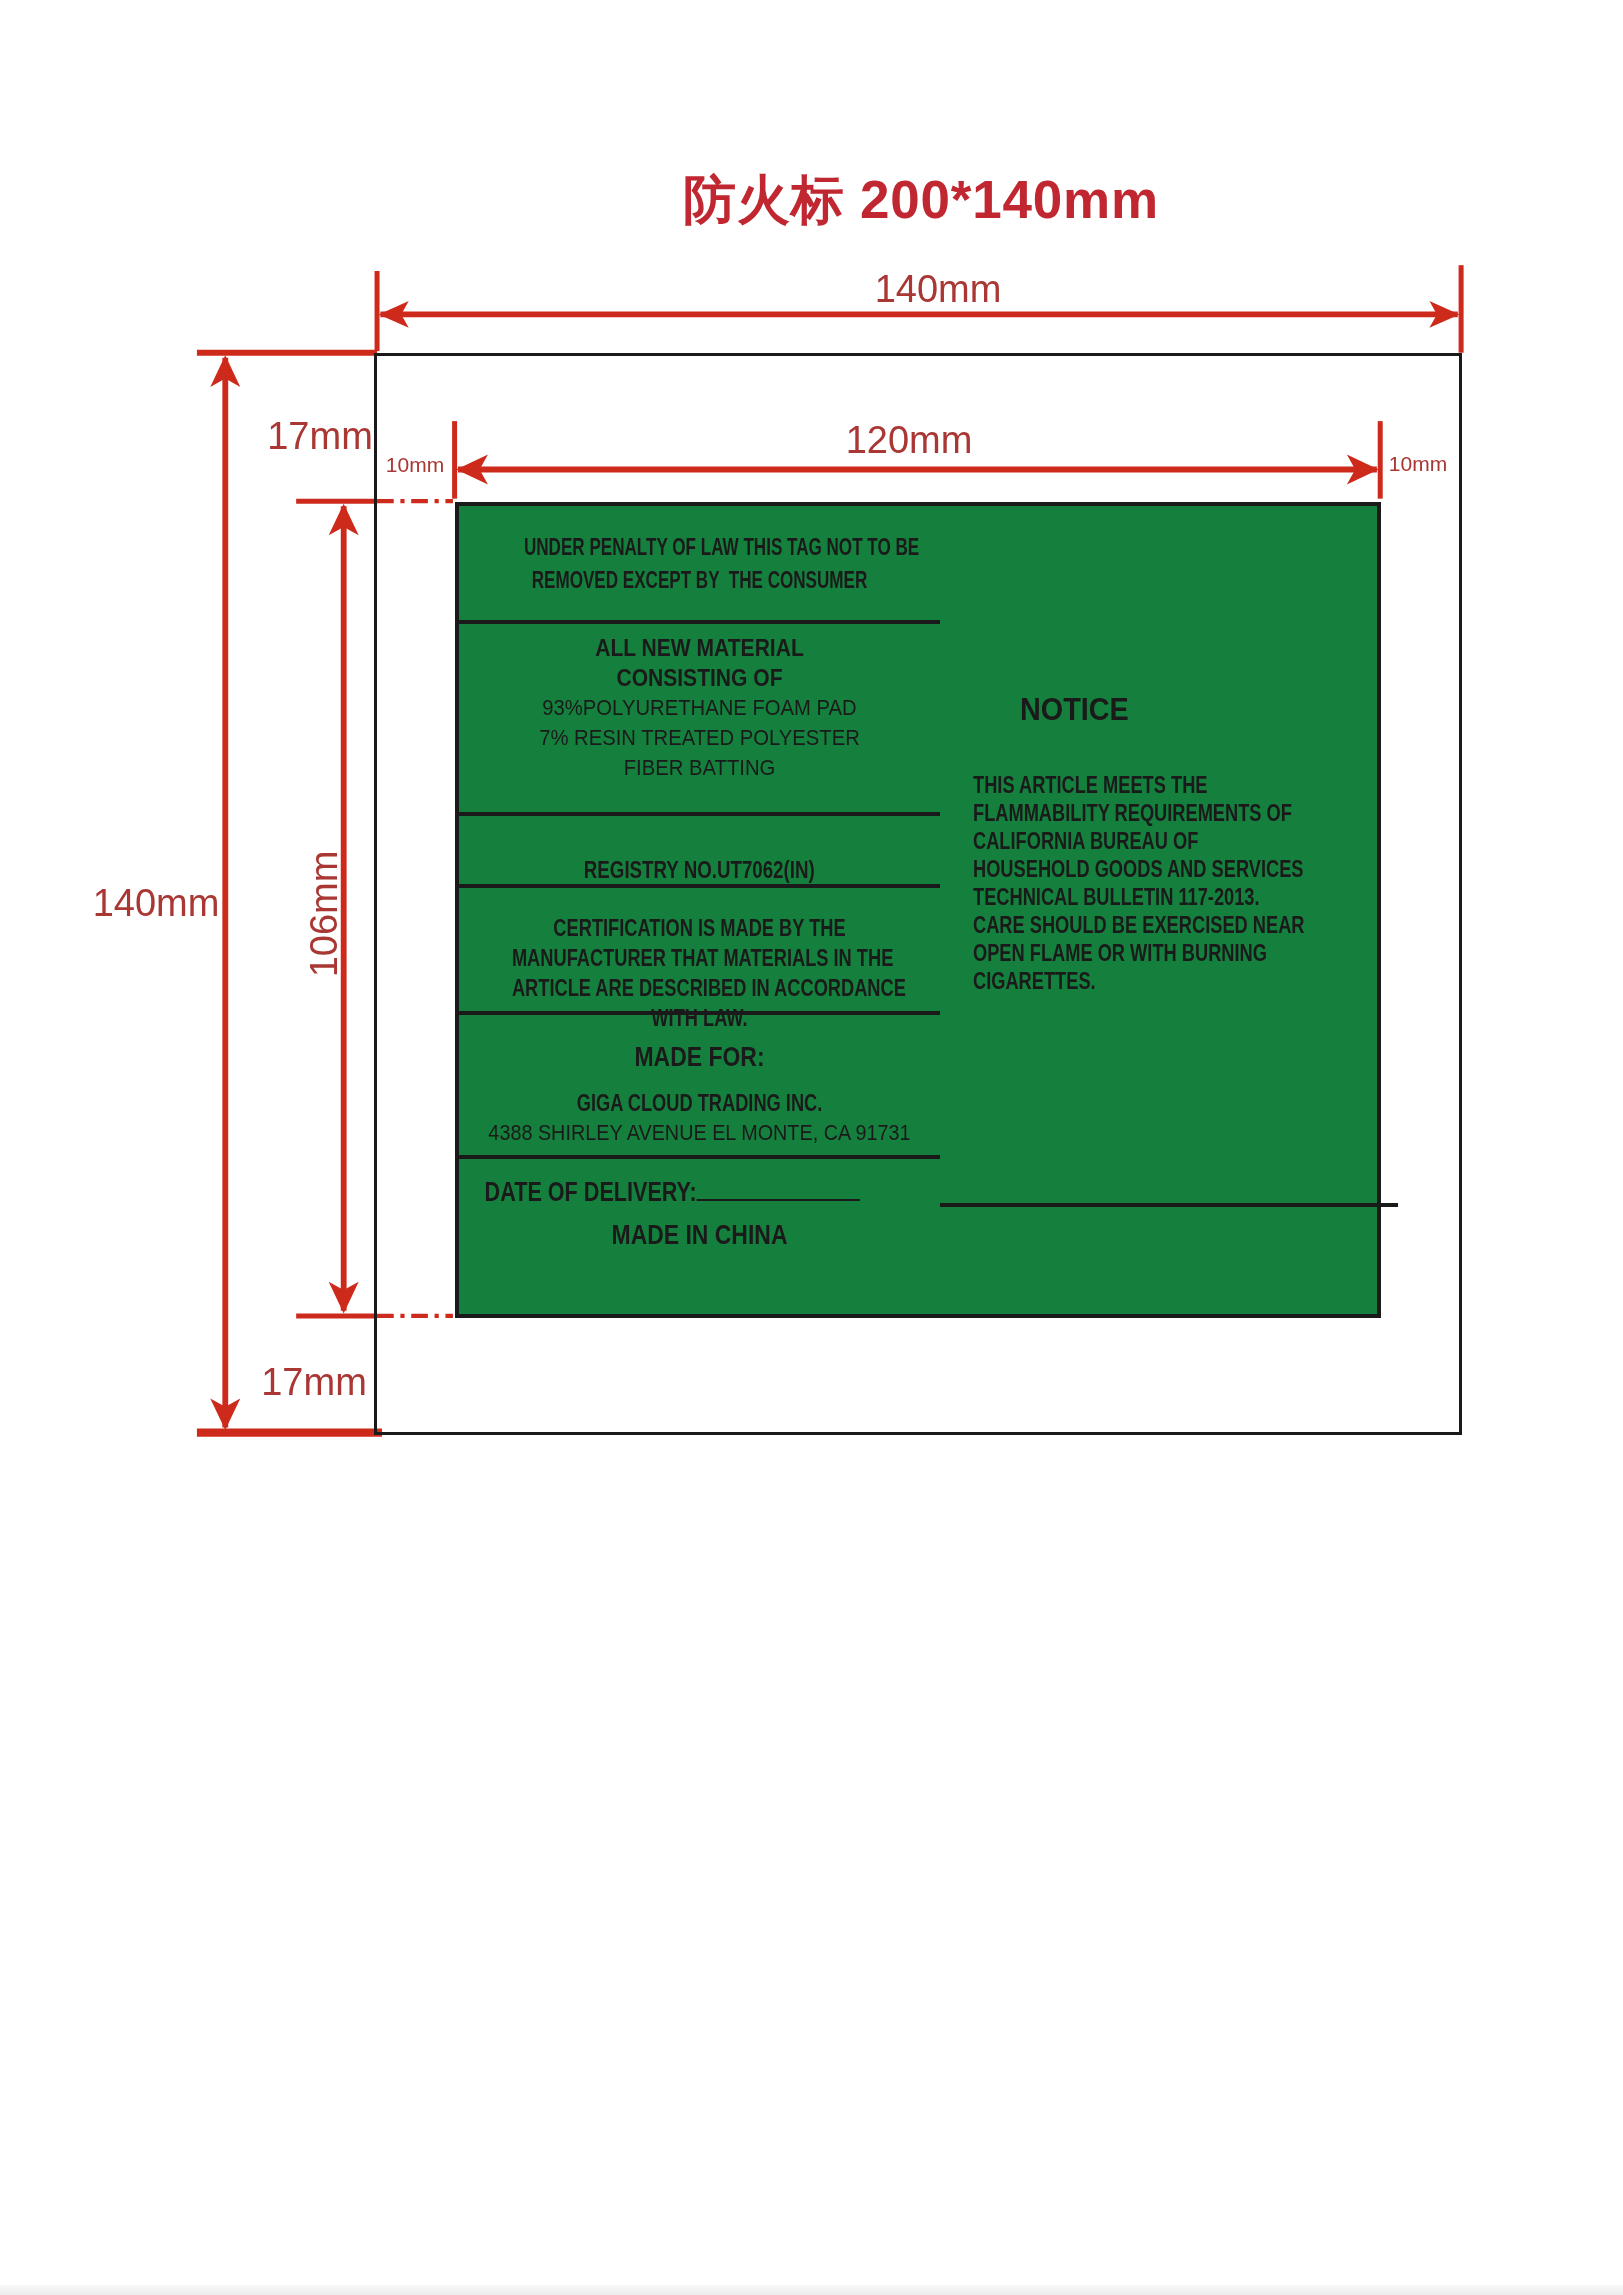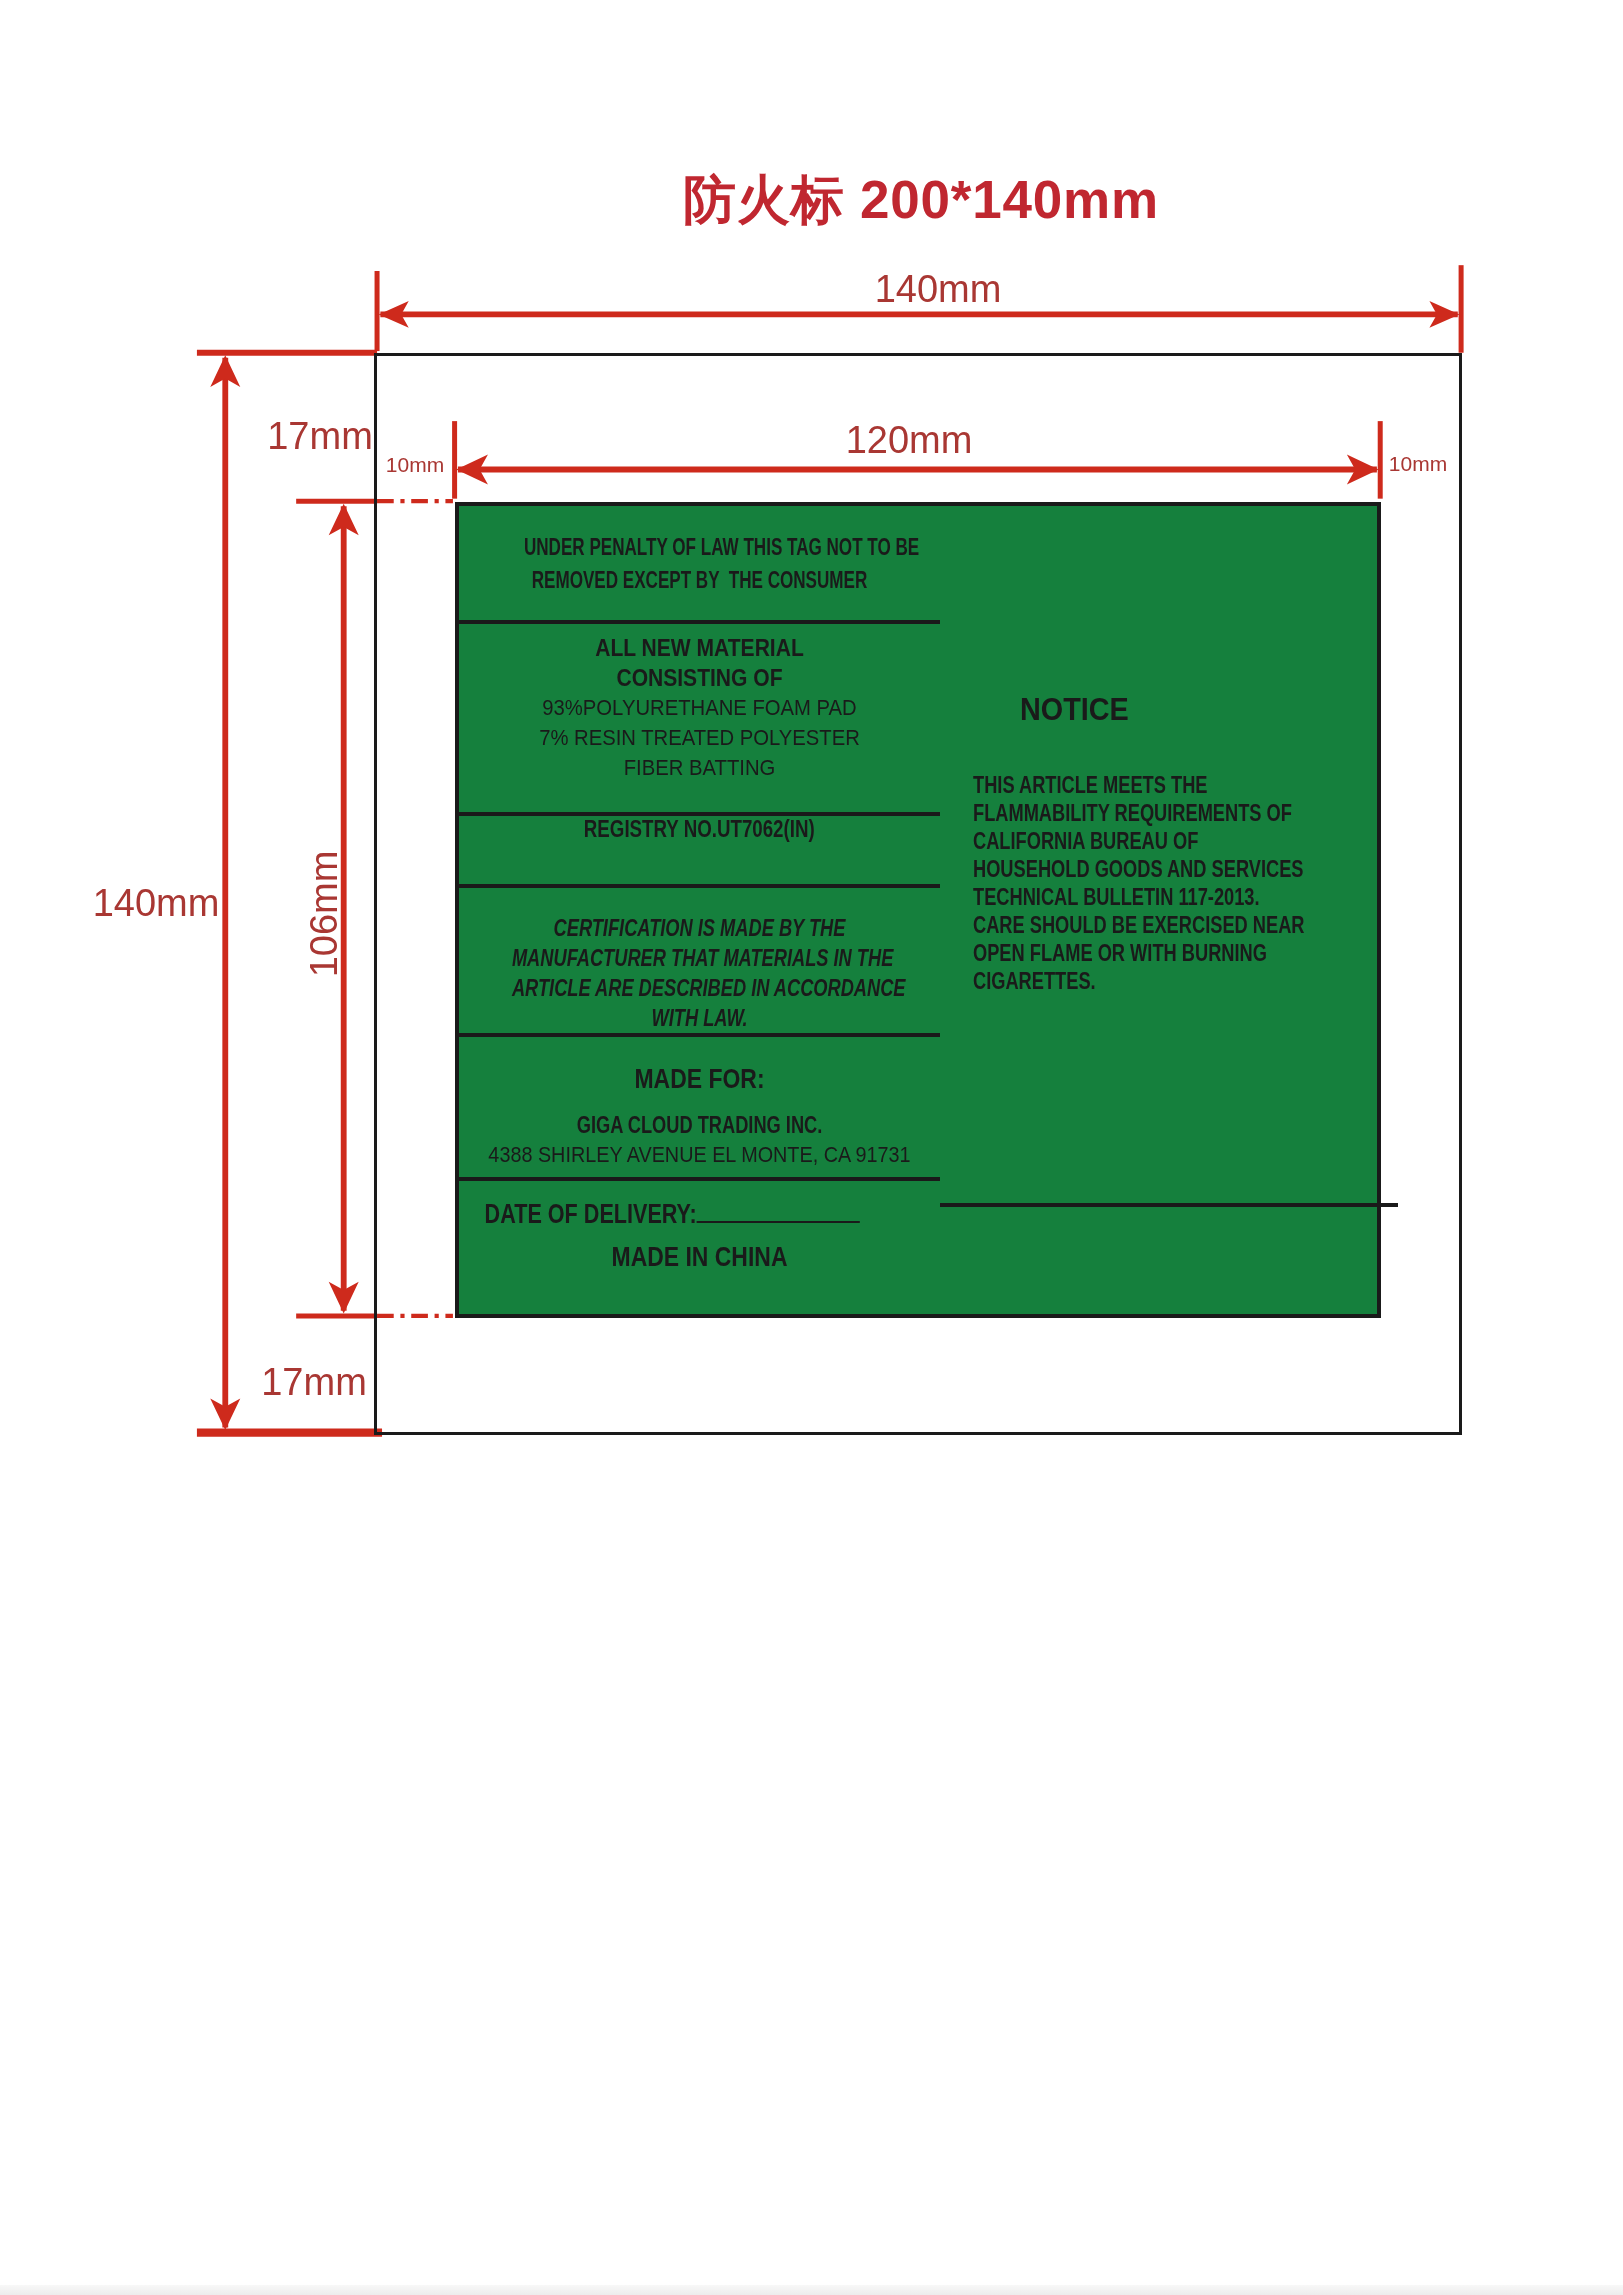--- a/index.html
+++ b/index.html
@@ -41,23 +41,23 @@
 
   .ln{white-space:pre;transform-origin:50% 50%;}
   .ln.left{transform-origin:0 50%;text-align:left;}
 
   
   .sec-penalty{height:118px;padding-top:25px;}
   .sec-penalty .ln{font-size:23.4px;font-weight:700;line-height:33px;transform:scaleX(.73);}
   .sec-materials{height:192px;padding-top:9.2px;}
   .sec-materials .ln{font-size:22.5px;line-height:30px;transform:scaleX(.9);}
   .sec-materials .ln.b{font-weight:700;font-size:23.4px;}
-  .sec-registry{height:72px;display:flex;align-items:flex-start;justify-content:center;}
+  .sec-registry{height:72px;display:flex;align-items:flex-end;justify-content:center;}
   .sec-registry .ln{font-size:23.4px;font-weight:700;transform:scaleX(.8);}
-  .sec-cert{height:149px;padding-top:25px;font-style:italic;}
+  .sec-cert{height:127px;padding-top:25px;}
   .sec-cert .ln{font-size:23.4px;font-weight:700;line-height:30px;transform:scaleX(.78);}
   .sec-madefor{height:144px;padding-top:23.4px;}
   .made-for-heading{font-size:28px;font-weight:700;line-height:37px;transform:scaleX(.82);}
   .company-line{font-size:23.4px;font-weight:700;line-height:32px;margin-top:11.7px;transform:scaleX(.78);}
   .address-line{font-size:22.5px;font-weight:400;line-height:28px;transform:scaleX(.88);}
   .sec-delivery{height:106px;padding-top:16.7px;}
   .delivery-line{font-size:27px;font-weight:700;padding-left:32px;transform:scaleX(.8);}
   .blank-rule{display:inline-block;width:204px;border-bottom:2.5px solid #1a1a1a;height:23.4px;vertical-align:baseline;}
   .made-in-line{font-size:27px;font-weight:700;margin-top:11.7px;transform:scaleX(.85);}
 

